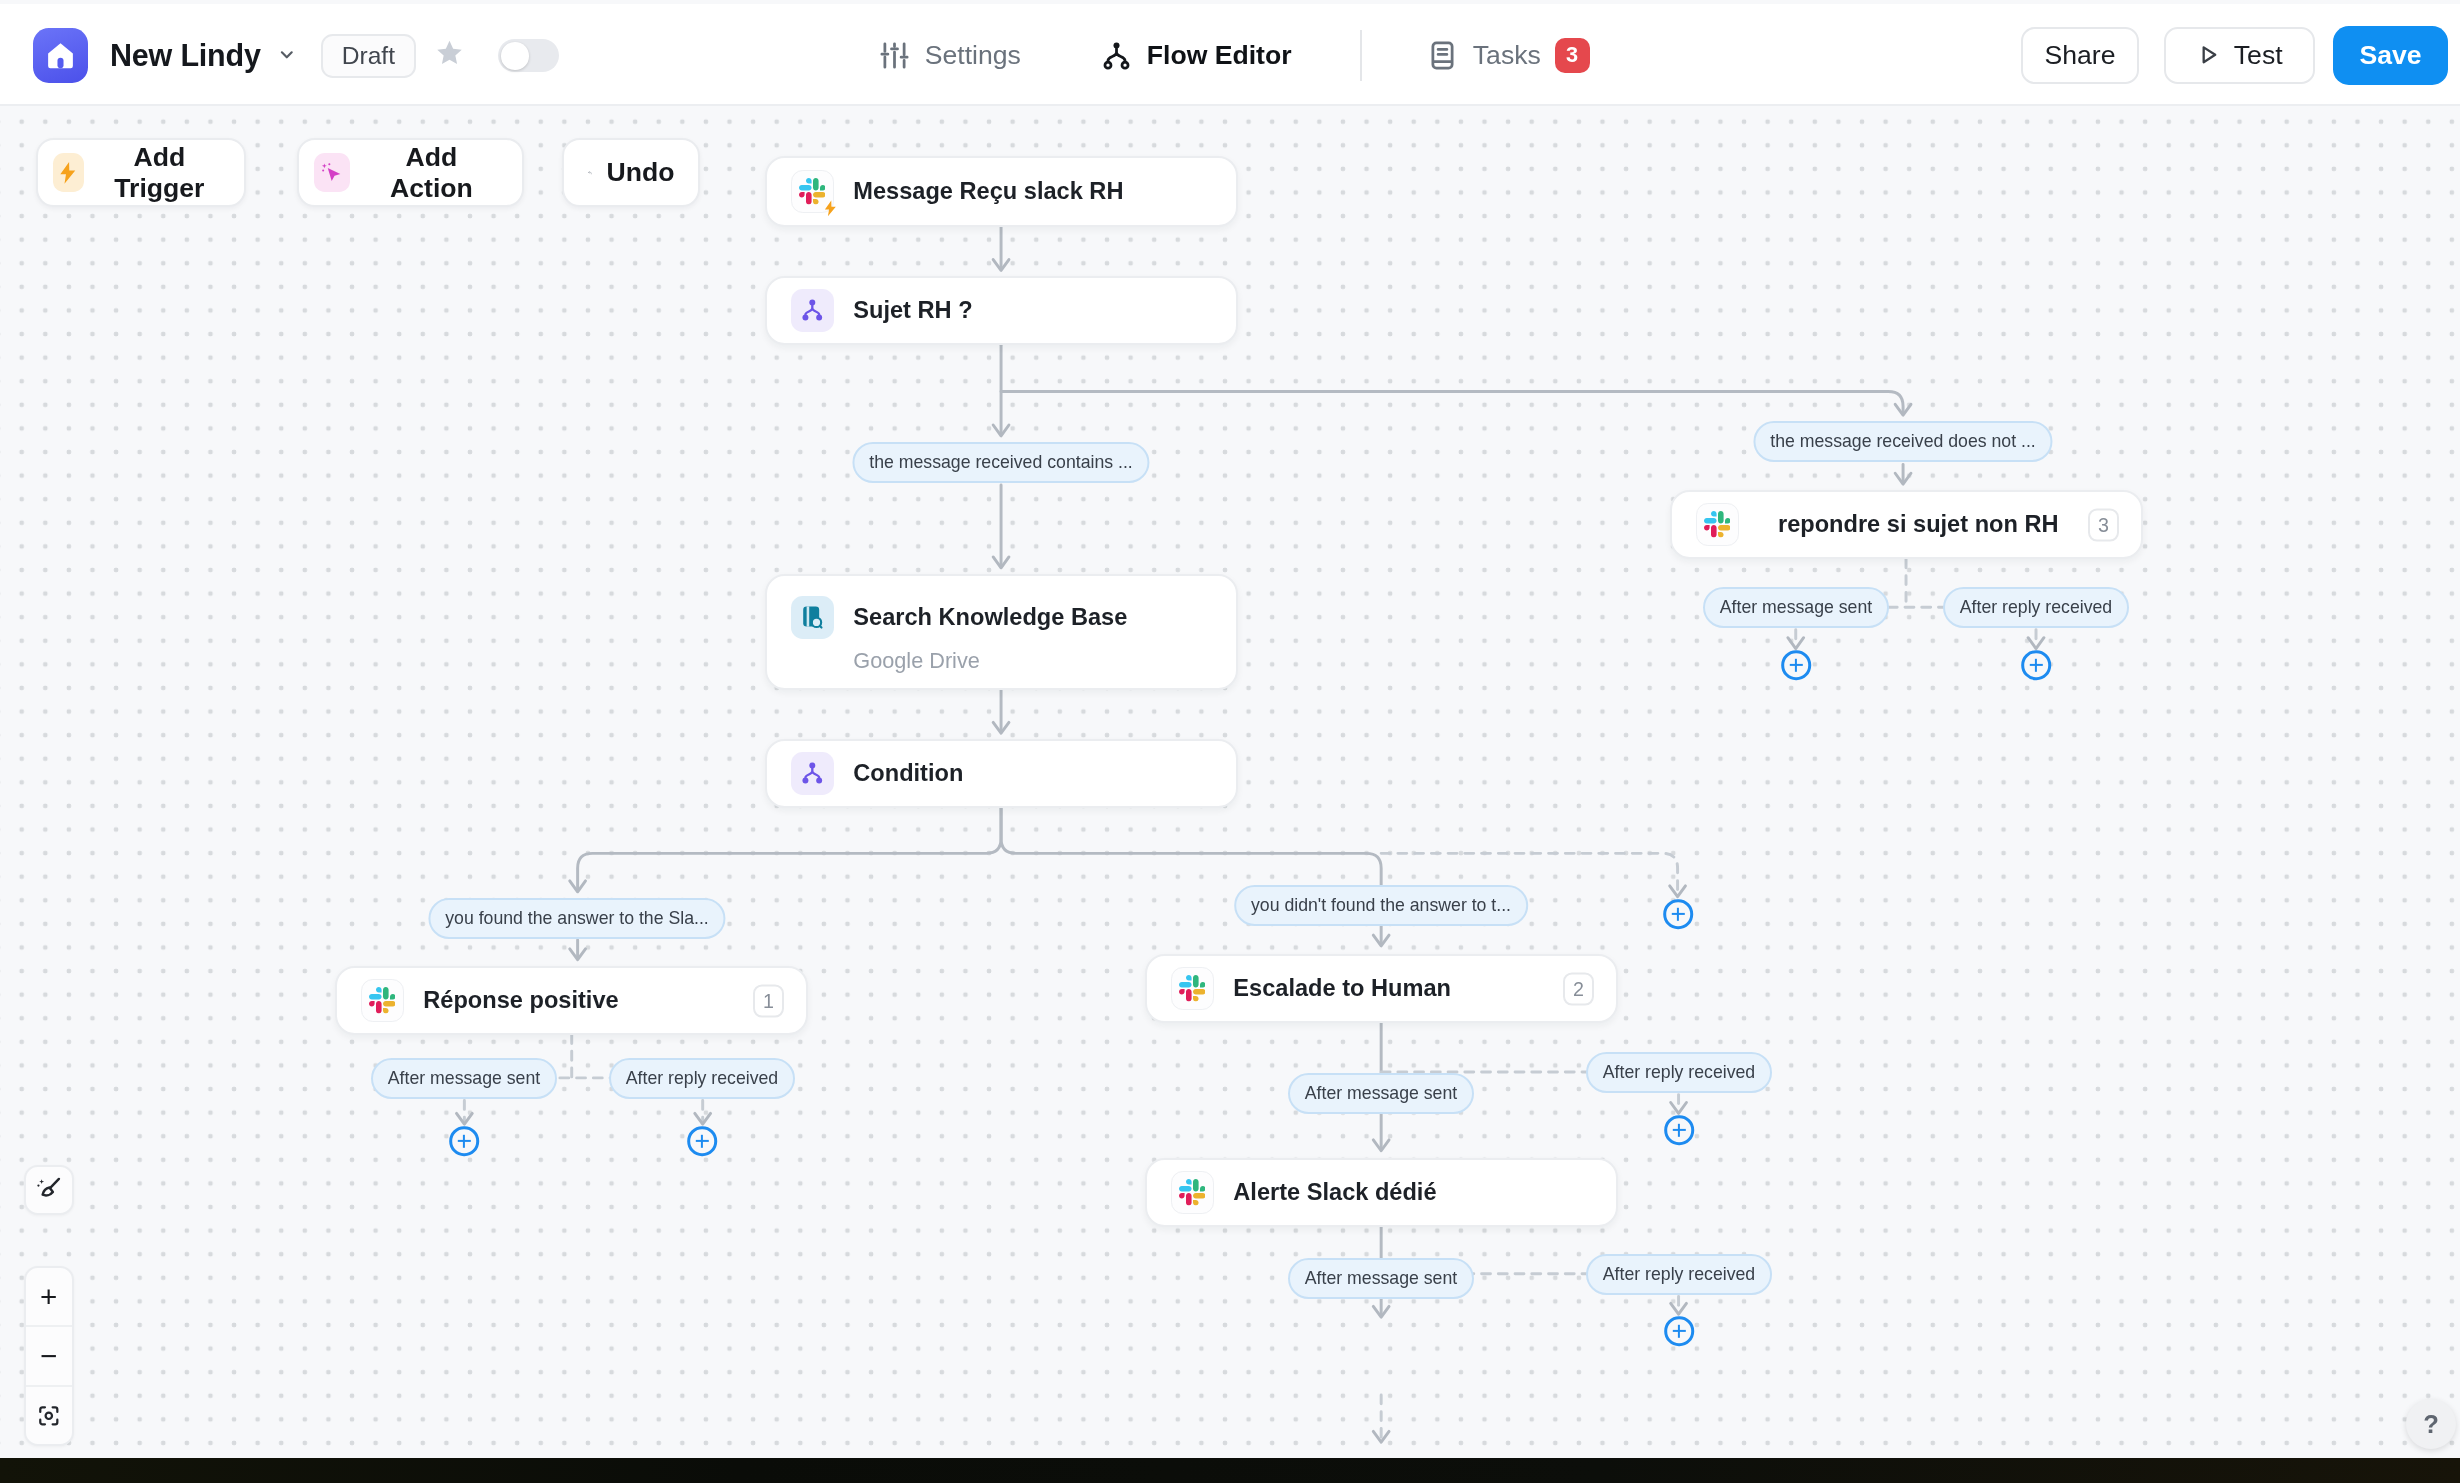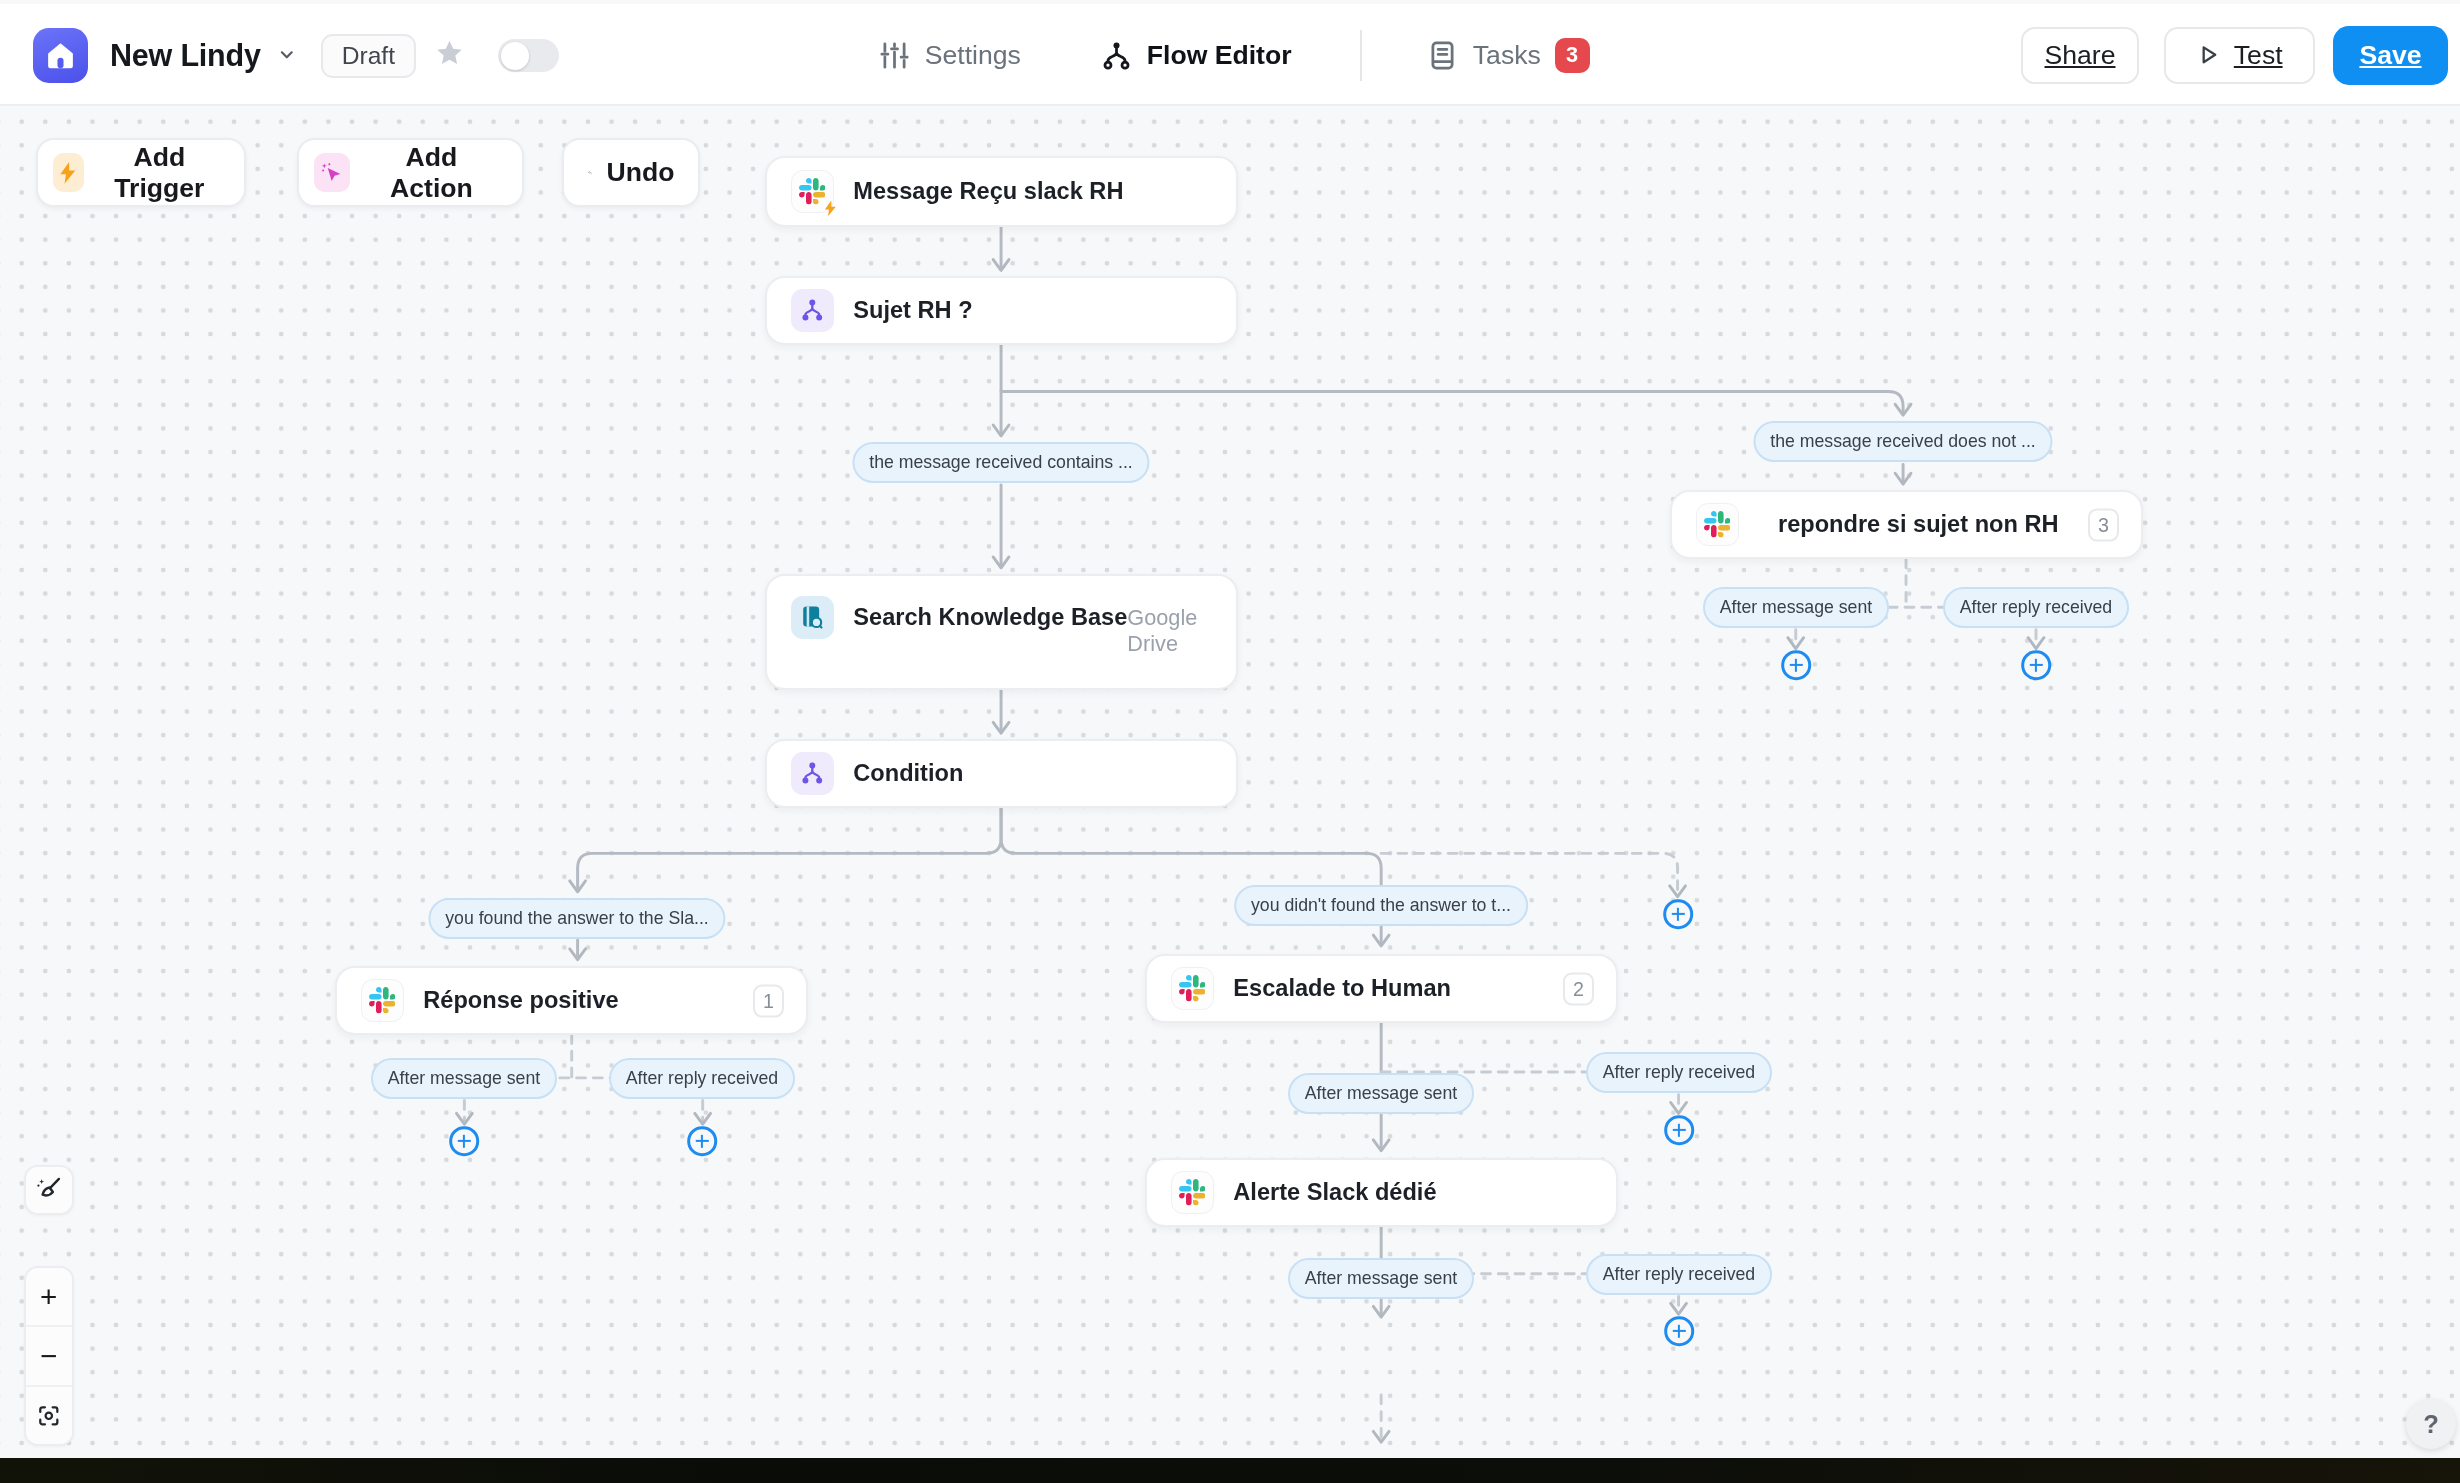--- a/index.html
+++ b/index.html
@@ -54,21 +54,21 @@
   .nav-tasks { left: 1426px; }
   .tasks-count {
     min-width: 35px; height: 35px; border-radius: 9.9px; background: #e5484d;
     color: #fff; font-size: 21.7px; font-weight: 700;
     display: flex; align-items: center; justify-content: center; padding: 0 7.9px;
   }
   .hbtn {
     position: absolute; top: 22.7px; height: 57px; border-radius: 13.8px;
     border: 2px solid #e6e8eb; background: #fff;
     font-size: 26.6px; font-weight: 500; color: #1b1e23;
-    display: flex; align-items: center; justify-content: center; gap: 11.8px; text-decoration: underline;
+    display: flex; align-items: center; justify-content: center; gap: 11.8px;
   }
   .btn-share { left: 2021px; width: 118px; }
   .btn-test  { left: 2164px; width: 151px; }
   .btn-test svg { width: 25.6px; height: 25.6px; }
   .btn-save  { left: 2333px; top: 21.7px; width: 115px; height: 59px; border-radius: 15.8px;
                background: #0f8ff2; border: none; color: #fff; font-weight: 600; }
 
   
   .canvas {
     position: absolute; left: 0; top: 102px; width: 2461px; height: 1355px;
@@ -113,21 +113,21 @@
   .tile-slack { background: #fdfdfe; border: 1.5px solid #eef0f3; }
   .tile-purple { background: #efebfc; }
   .tile-teal { background: #dcedf7; }
   .tile-sheets { background: #f1f7f2; }
   .bolt-badge {
     position: absolute; right: -6.9px; bottom: -5.9px; width: 18.7px; height: 18.7px;
     display: flex; align-items: center; justify-content: center;
   }
   .bolt-badge svg { width: 18.7px; height: 18.7px; }
   .ntitle { font-size: 23.6px; font-weight: 600; color: #1d2127; white-space: nowrap; }
-  .tall .tcol { display: flex; flex-direction: row; }
+  .tall .tcol { display: flex; flex-direction: column; }
   .tall .ntitle { line-height: 43px; }
   .nsub { font-size: 21.7px; color: #9aa1ab; margin-top: 8.9px; }
   .ncount {
     position: absolute; right: 21.7px; top: 50%; transform: translateY(-50%);
     min-width: 31.5px; height: 33px; padding: 0 6.9px;
     border: 2px solid #e7e9ec; border-radius: 8.9px; background: #fff;
     font-size: 19.7px; color: #878e98; display: flex; align-items: center; justify-content: center;
   }
 
   

